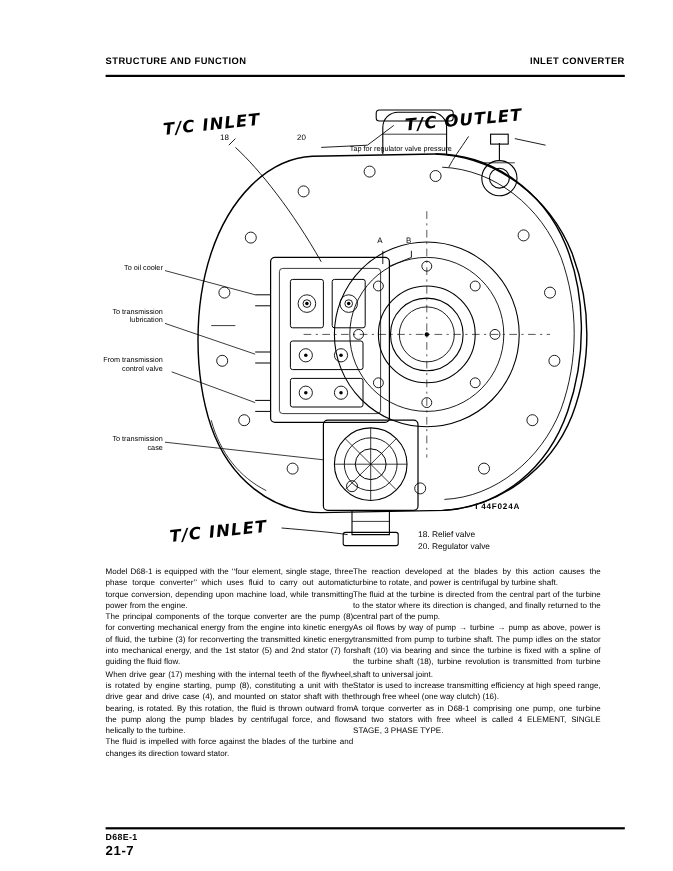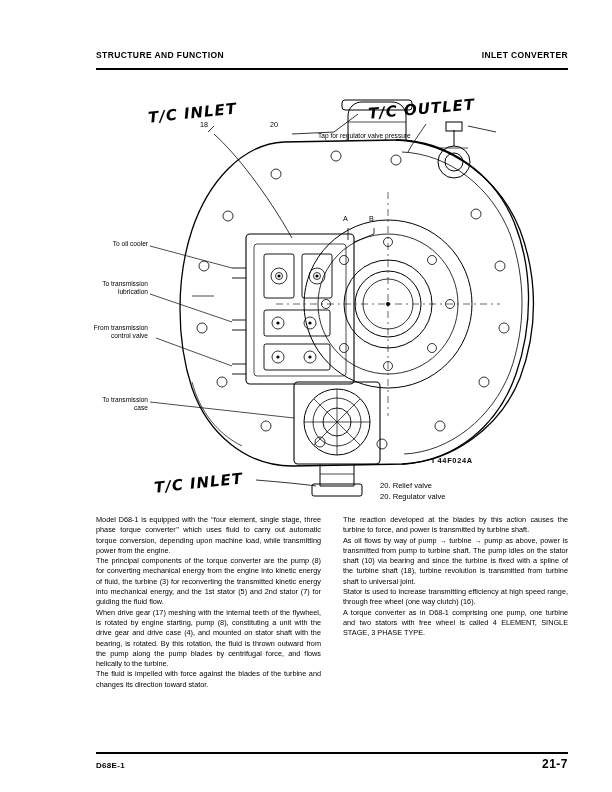--- a/index.html
+++ b/index.html
@@ -87,21 +87,20 @@
     line-height: 11px;
   }
 
   
   .body-cols {
     position: absolute;
     left: 96px;
     top: 515px;
     width: 472px;
     display: flex;
-    gap: 22px;
   }
   .col {
     width: 225px;
     font-size: 7.3px;
     line-height: 10.3px;
     text-align: justify;
   }
   .col p {
     margin: 0 0 0 0;
   }
@@ -117,20 +116,21 @@
     background: #000;
   }
   .footer {
     position: absolute;
     left: 96px;
     top: 757px;
     width: 472px;
     display: flex;
     justify-content: space-between;
     align-items: baseline;
+    flex-direction: column;
   }
   .footer .doc {
     font-size: 8px;
     font-weight: bold;
     letter-spacing: 0.3px;
   }
   .footer .pageno {
     font-size: 12px;
     font-weight: bold;
     letter-spacing: 0.5px;
@@ -309,34 +309,35 @@
 
     <div class="calloutlabel right" style="left:-58px; top:198px; width:110px;">To transmission<br>lubrication</div>
 
     <div class="calloutlabel right" style="left:-64px; top:242px; width:116px;">From transmission<br>control valve</div>
 
     <div class="calloutlabel right" style="left:-58px; top:314px; width:110px;">To transmission<br>case</div>
 
     <div class="figcode" style="left:336px; top:374px;">I 44F024A</div>
 
     <div class="legend" style="left:284px; top:398px;">
-      <div>20.  Relief valve</div>
+      <div>18.  Relief valve</div>
       <div>20.  Regulator valve</div>
     </div>
   </div>
 
   <div class="body-cols">
     <div class="col">
       <p>Model D68-1 is equipped with the ‘‘four element, single stage, three phase torque converter’’ which uses fluid to carry out automatic torque conversion, depending upon machine load, while transmitting power from the engine.</p>
       <p>The principal components of the torque converter are the pump (8) for converting mechanical energy from the engine into kinetic energy of fluid, the turbine (3) for reconverting the transmitted kinetic energy into mechanical energy, and the 1st stator (5) and 2nd stator (7) for guiding the fluid flow.</p>
       <p>When drive gear (17) meshing with the internal teeth of the flywheel, is rotated by engine starting, pump (8), constituting a unit with the drive gear and drive case (4), and mounted on stator shaft with the bearing, is rotated. By this rotation, the fluid is thrown outward from the pump along the pump blades by centrifugal force, and flows helically to the turbine.</p>
       <p>The fluid is impelled with force against the blades of the turbine and changes its direction toward stator.</p>
     </div>
     <div class="col">
-      <p>The reaction developed at the blades by this action causes the turbine to force, and power is transmitted by turbine shaft.</p>
+      <p>The reaction developed at the blades by this action causes the turbine to rotate, and power is centrifugal by turbine shaft.</p>
+      <p>The fluid at the turbine is directed from the central part of the turbine to the stator where its direction is changed, and finally returned to the central part of the pump.</p>
       <p>As oil flows by way of pump → turbine → pump as above, power is transmitted from pump to turbine shaft. The pump idles on the stator shaft (10) via bearing and since the turbine is fixed with a spline of the turbine shaft (18), turbine revolution is transmitted from turbine shaft to universal joint.</p>
       <p>Stator is used to increase transmitting efficiency at high speed range, through free wheel (one way clutch) (16).</p>
       <p>A torque converter as in D68-1 comprising one pump, one turbine and two stators with free wheel is called 4 ELEMENT, SINGLE STAGE, 3 PHASE TYPE.</p>
     </div>
   </div>
 
   <div class="footer-rule"></div>
   <div class="footer">
     <span class="doc">D68E-1</span>
     <span class="pageno">21-7</span>

